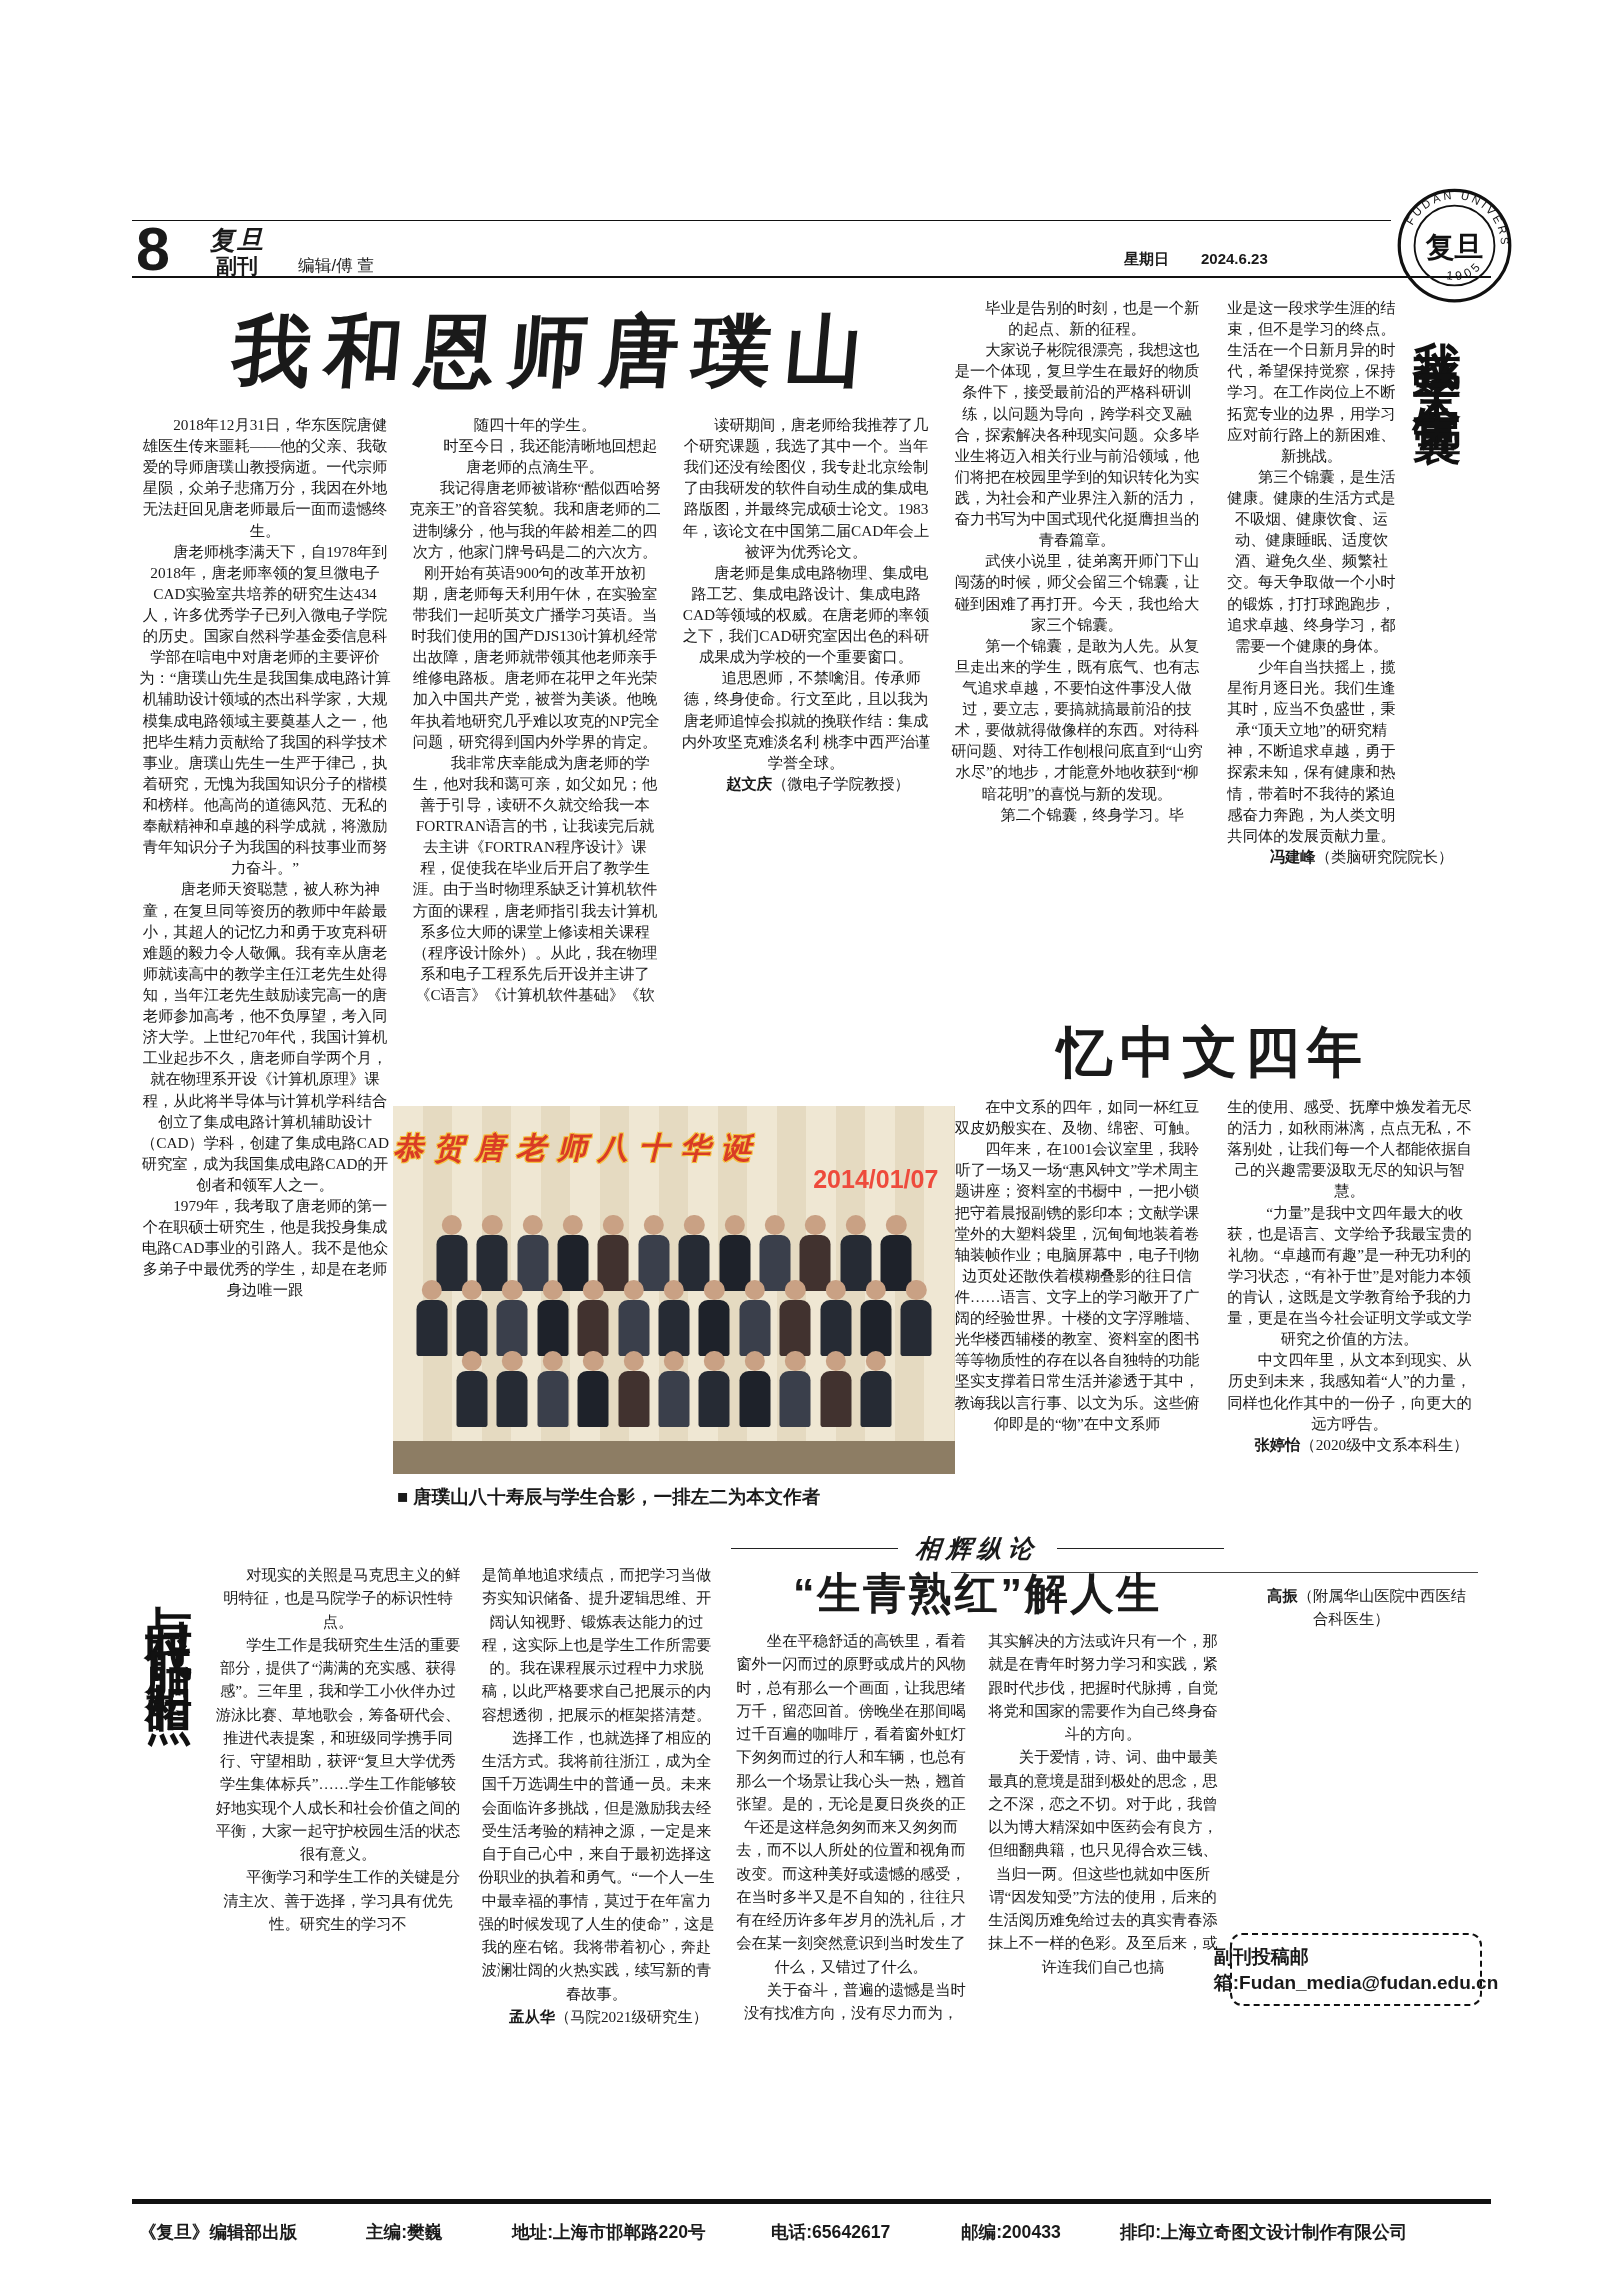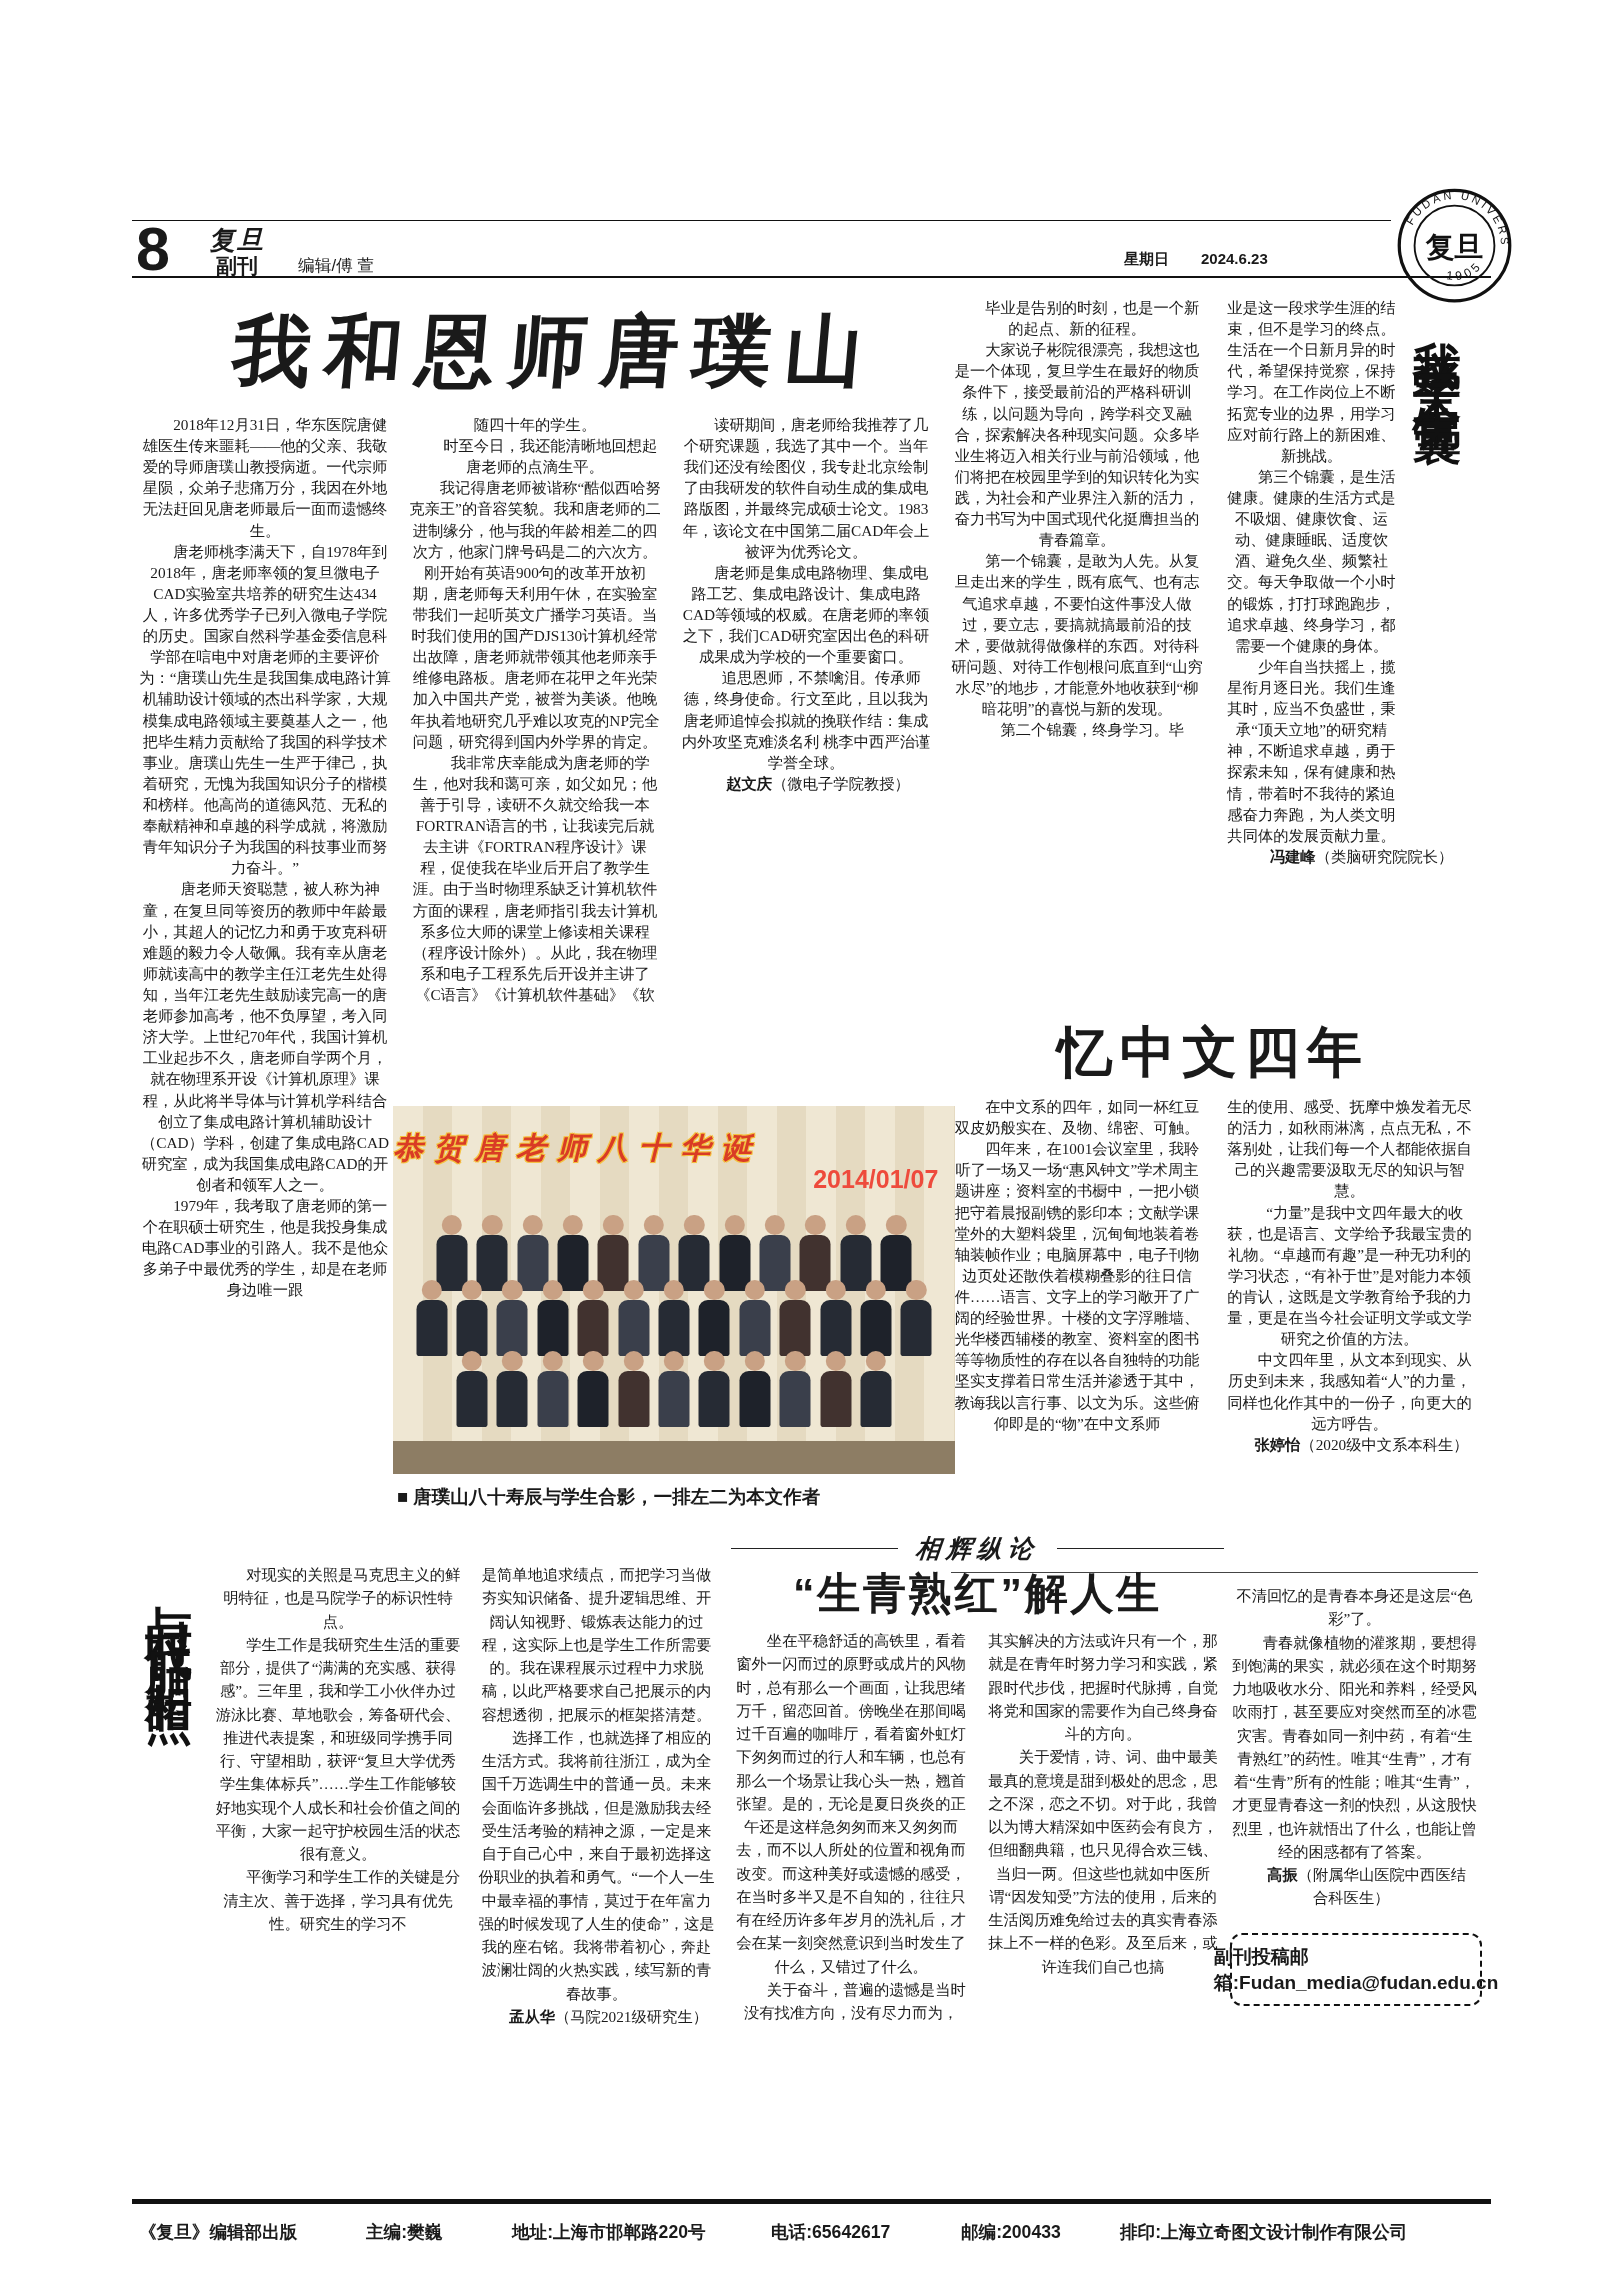--- a/index.html
+++ b/index.html
@@ -187,20 +187,21 @@
         <span class="person"></span>
       </div>
   </div>
   <div class="photo-caption">■ 唐璞山八十寿辰与学生合影，一排左二为本文作者</div>
 
   <div class="vtitle" id="tips-vtitle">我送学子三个锦囊</div>
   <div class="colbox" style="left:951px;top:297px;width:252px;height:713px;">
     <div>
         <p>毕业是告别的时刻，也是一个新的起点、新的征程。</p>
         <p>大家说子彬院很漂亮，我想这也是一个体现，复旦学生在最好的物质条件下，接受最前沿的严格科研训练，以问题为导向，跨学科交叉融合，探索解决各种现实问题。众多毕业生将迈入相关行业与前沿领域，他们将把在校园里学到的知识转化为实践，为社会和产业界注入新的活力，奋力书写为中国式现代化挺膺担当的青春篇章。</p>
+        <p>武侠小说里，徒弟离开师门下山闯荡的时候，师父会留三个锦囊，让碰到困难了再打开。今天，我也给大家三个锦囊。</p>
         <p>第一个锦囊，是敢为人先。从复旦走出来的学生，既有底气、也有志气追求卓越，不要怕这件事没人做过，要立志，要搞就搞最前沿的技术，要做就得做像样的东西。对待科研问题、对待工作刨根问底直到“山穷水尽”的地步，才能意外地收获到“柳暗花明”的喜悦与新的发现。</p>
         <p>第二个锦囊，终身学习。毕</p>
       </div>
   </div>
   <div class="colbox" style="left:1222px;top:297px;width:255px;height:713px;">
     <div class="vspacer"></div>
     <div>
         <p class="cont">业是这一段求学生涯的结束，但不是学习的终点。生活在一个日新月异的时代，希望保持觉察，保持学习。在工作岗位上不断拓宽专业的边界，用学习应对前行路上的新困难、新挑战。</p>
         <p>第三个锦囊，是生活健康。健康的生活方式是不吸烟、健康饮食、运动、健康睡眠、适度饮酒、避免久坐、频繁社交。每天争取做一个小时的锻炼，打打球跑跑步，追求卓越、终身学习，都需要一个健康的身体。</p>
         <p>少年自当扶摇上，揽星衔月逐日光。我们生逢其时，应当不负盛世，秉承“顶天立地”的研究精神，不断追求卓越，勇于探索未知，保有健康和热情，带着时不我待的紧迫感奋力奔跑，为人类文明共同体的发展贡献力量。</p>
@@ -259,24 +260,20 @@
         <p>关于奋斗，普遍的遗憾是当时没有找准方向，没有尽力而为，</p>
       </div>
   </div>
   <div class="colbox life-col" style="left:986px;top:1629px;width:234px;height:546px;">
     <div>
         <p class="cont">其实解决的方法或许只有一个，那就是在青年时努力学习和实践，紧跟时代步伐，把握时代脉搏，自觉将党和国家的需要作为自己终身奋斗的方向。</p>
         <p>关于爱情，诗、词、曲中最美最真的意境是甜到极处的思念，思之不深，恋之不切。对于此，我曾以为博大精深如中医药会有良方，但细翻典籍，也只见得合欢三钱、当归一两。但这些也就如中医所谓“因发知受”方法的使用，后来的生活阅历难免给过去的真实青春添抹上不一样的色彩。及至后来，或许连我们自己也搞</p>
       </div>
   </div>
   <div class="colbox life-col" style="left:1231px;top:1584px;width:247px;height:421px;">
-    <div>
-        <p class="cont">不清回忆的是青春本身还是这层“色彩”了。</p>
-        <p>青春就像植物的灌浆期，要想得到饱满的果实，就必须在这个时期努力地吸收水分、阳光和养料，经受风吹雨打，甚至要应对突然而至的冰雹灾害。青春如同一剂中药，有着“生青熟红”的药性。唯其“生青”，才有着“生青”所有的性能；唯其“生青”，才更显青春这一剂的快烈，从这股快烈里，也许就悟出了什么，也能让曾经的困惑都有了答案。</p>
-      </div>
     <p class="author">
       <span class="a-name">高振</span><span>（附属华山医院中西医结合科医生）</span>
     </p>
   </div>
 
   <div class="mailbox">
     <span>副刊投稿邮箱:Fudan_media@fudan.edu.cn</span>
   </div>
 
   <div class="f-line"></div>

